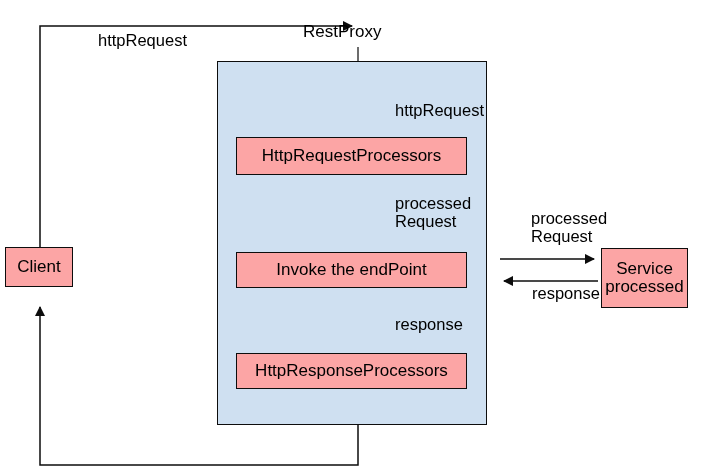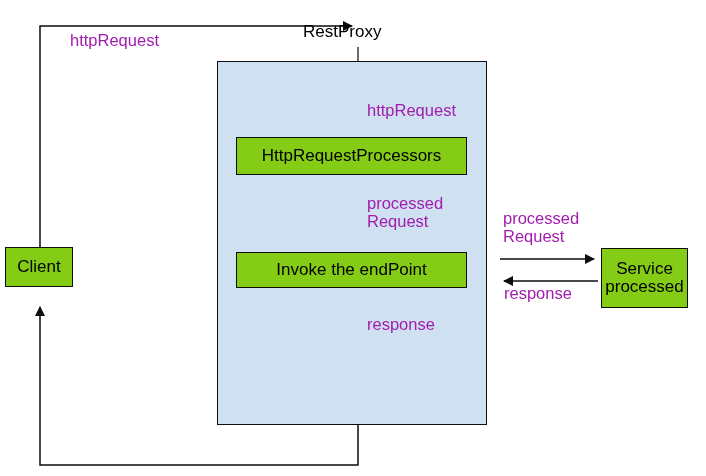--- a/index.html
+++ b/index.html
@@ -22,43 +22,44 @@
     position: absolute;
     left: 0;
     top: 0;
     width: 706px;
     height: 476px;
   }
   .node {
     position: absolute;
     box-sizing: border-box;
     border: 1.5px solid #0d0d0d;
-    background: #84cc16;
+    background: #fca5a5;
     display: flex;
     align-items: center;
     justify-content: center;
     text-align: center;
     line-height: 1.06;
     font-size: 17px;
     color: #000;
     white-space: nowrap;
   }
   .node.multiline { white-space: normal; }
   .container-box {
     position: absolute;
     box-sizing: border-box;
     border: 1.5px solid #0d0d0d;
     background: #cfe0f1;
   }
   .edge-label {
     position: absolute;
     font-size: 16.5px;
-    color: #a21caf;
+    color: #000000;
     line-height: 1.12;
     white-space: nowrap;
+    margin-left: 28px;
   }
   .edge-label.two-line { white-space: normal; text-align: left; }
   .node-title {
     position: absolute;
     font-size: 17px;
     color: #000000;
     white-space: nowrap;
   }
   .lbl-mono {
     font-family: "DejaVu Sans", sans-serif;
@@ -104,20 +105,23 @@
   </div>
 
   <div class="node" style="left:236px; top:137px; width:231px; height:38px;">
     <span>HttpRequestProcessors</span>
   </div>
 
   <div class="node" style="left:236px; top:252px; width:231px; height:36px;text-align:center;">
     <span>Invoke the endPoint</span>
   </div>
 
+  <div class="node" style="left:236px; top:353px; width:231px; height:36px;">
+    <span>HttpResponseProcessors</span>
+  </div>
 
   <div class="node multiline" style="left:601px; top:248px; width:87px; height:60px; flex-direction:column; justify-content:center;">
     <span>Service</span>
     <span>processed</span>
   </div>
 
   <div class="edge-label" style="left:70px; top:31px;">httpRequest</div>
 
   <div class="edge-label" style="left:367px; top:101px;">httpRequest</div>
 

